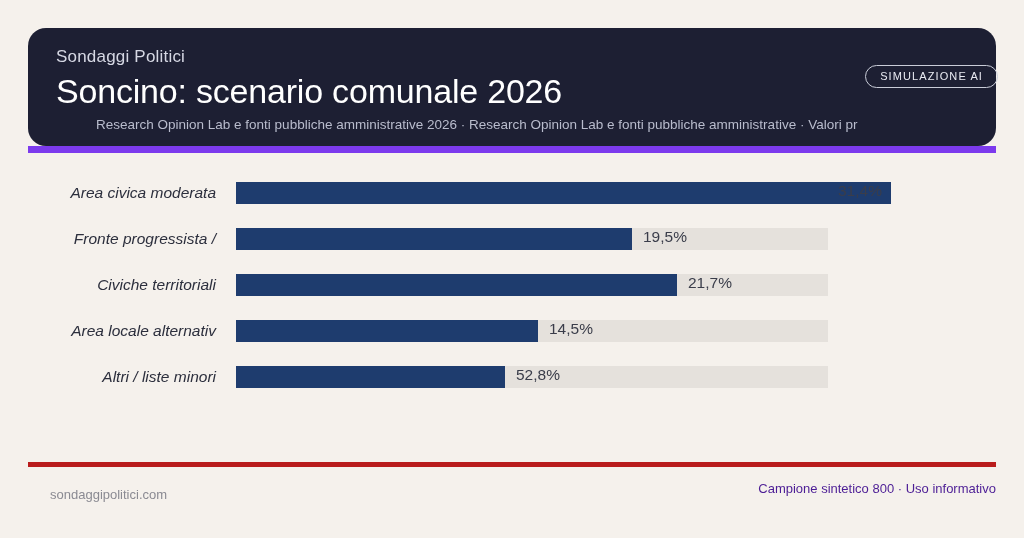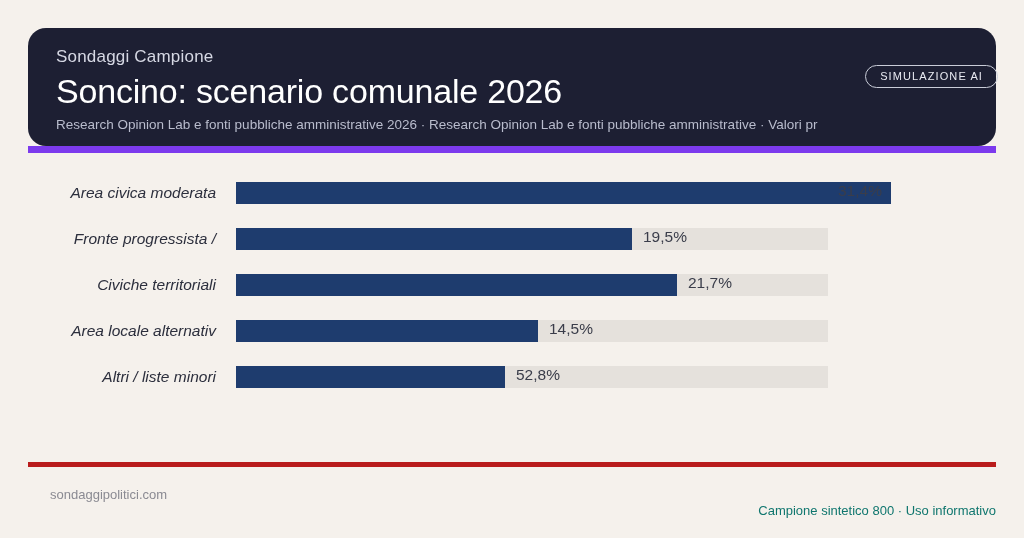--- a/index.html
+++ b/index.html
@@ -22,20 +22,21 @@
     font-size:17px;color:#d6d8e4;letter-spacing:.2px;line-height:1.1;
     white-space:nowrap;
   }
   .headline{
     font-size:34px;color:#ffffff;line-height:1.18;margin-top:4px;
     white-space:nowrap;letter-spacing:-.2px;
   }
   .subline{
     margin-top:6px;font-size:13.5px;color:#b9bccd;line-height:1.2;
     white-space:nowrap;
+    margin-left:40px;
   }
   .accent{
     position:absolute;left:0;top:118px;width:968px;height:7px;
     background:#7c3aed;
   }
   .badge{
     position:absolute;right:-2px;top:2px;
     border:1.5px solid #c9ccd8;border-radius:999px;
     padding:4px 14px 5px 14px;
     font-size:11px;letter-spacing:1.1px;color:#e9eaf2;
@@ -63,33 +64,33 @@
   
   .footer{
     position:absolute;left:28px;top:462px;width:968px;height:48px;
     border-top:5px solid #b91c1c;
   }
   .footer-left{
     position:absolute;left:22px;top:20px;font-size:13px;color:#8a8a92;
     white-space:nowrap;
   }
   .footer-right{
-    position:absolute;right:0;top:36px;font-size:13px;color:#0f766e;
+    position:absolute;right:0;top:14px;font-size:13px;color:#4c1d95;
     white-space:nowrap;
   }
 </style>
 </head>
 <body>
 
 <div class="poster">
 
   <div class="header-wrap">
     <div class="header-card">
       <div class="header-inner">
-        <div class="kicker">Sondaggi Campione</div>
+        <div class="kicker">Sondaggi Politici</div>
         <div class="headline">Soncino: scenario comunale 2026</div>
         <div class="subline">Research Opinion Lab e fonti pubbliche amministrative 2026 · Research Opinion Lab e fonti pubbliche amministrative · Valori pr</div>
       </div>
     </div>
     <div class="badge">SIMULAZIONE AI</div>
     <div class="accent"></div>
   </div>
 
   <div class="chart">
 

